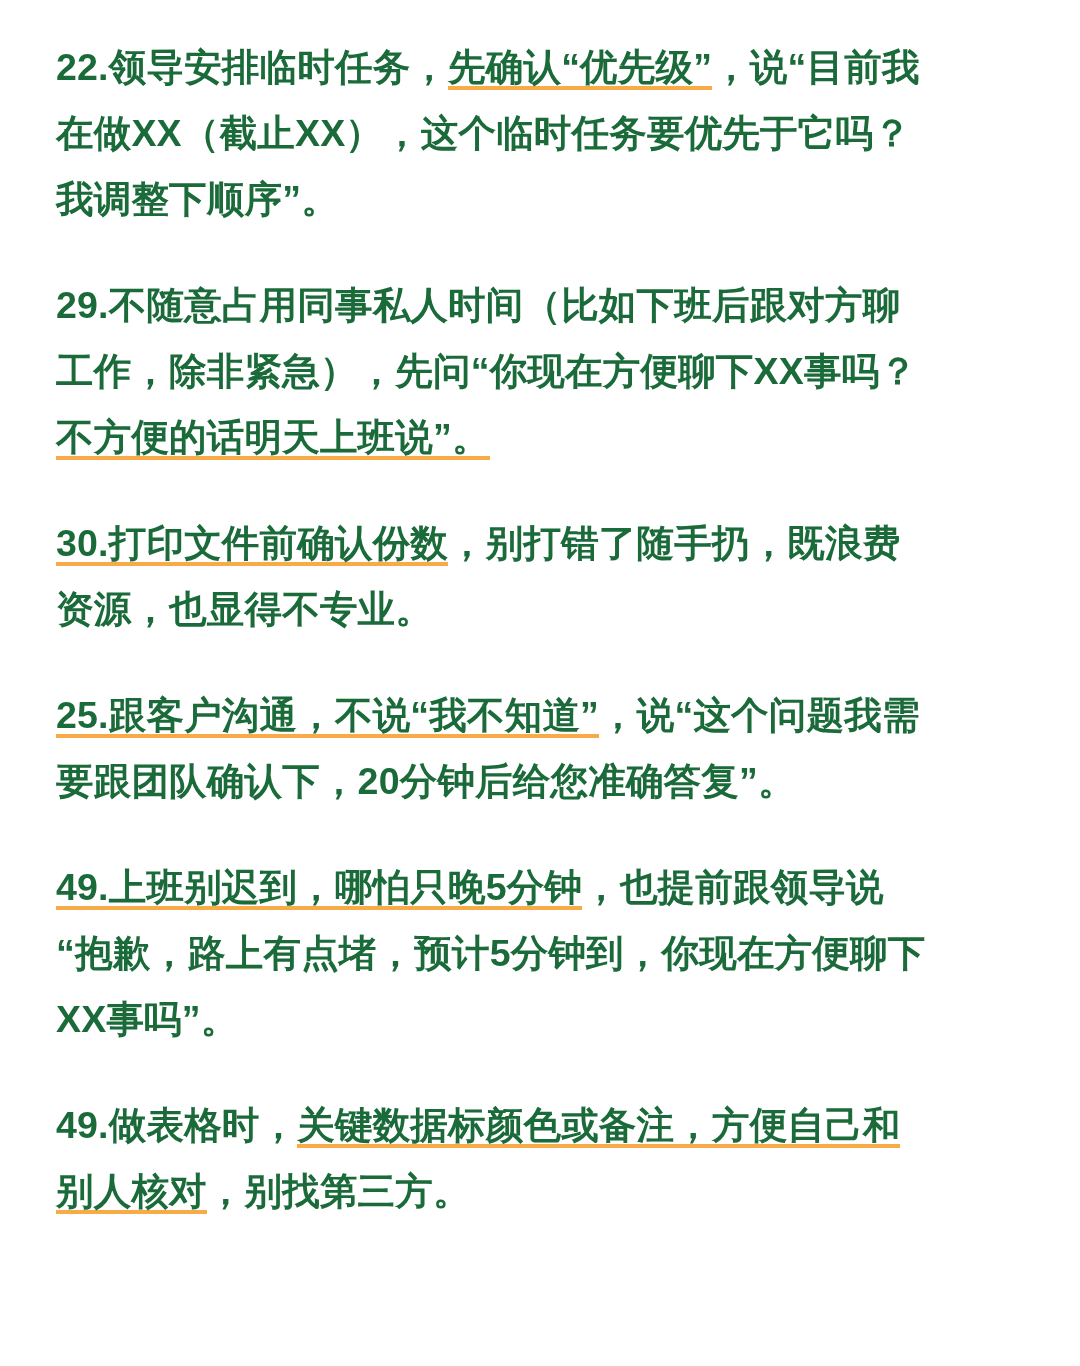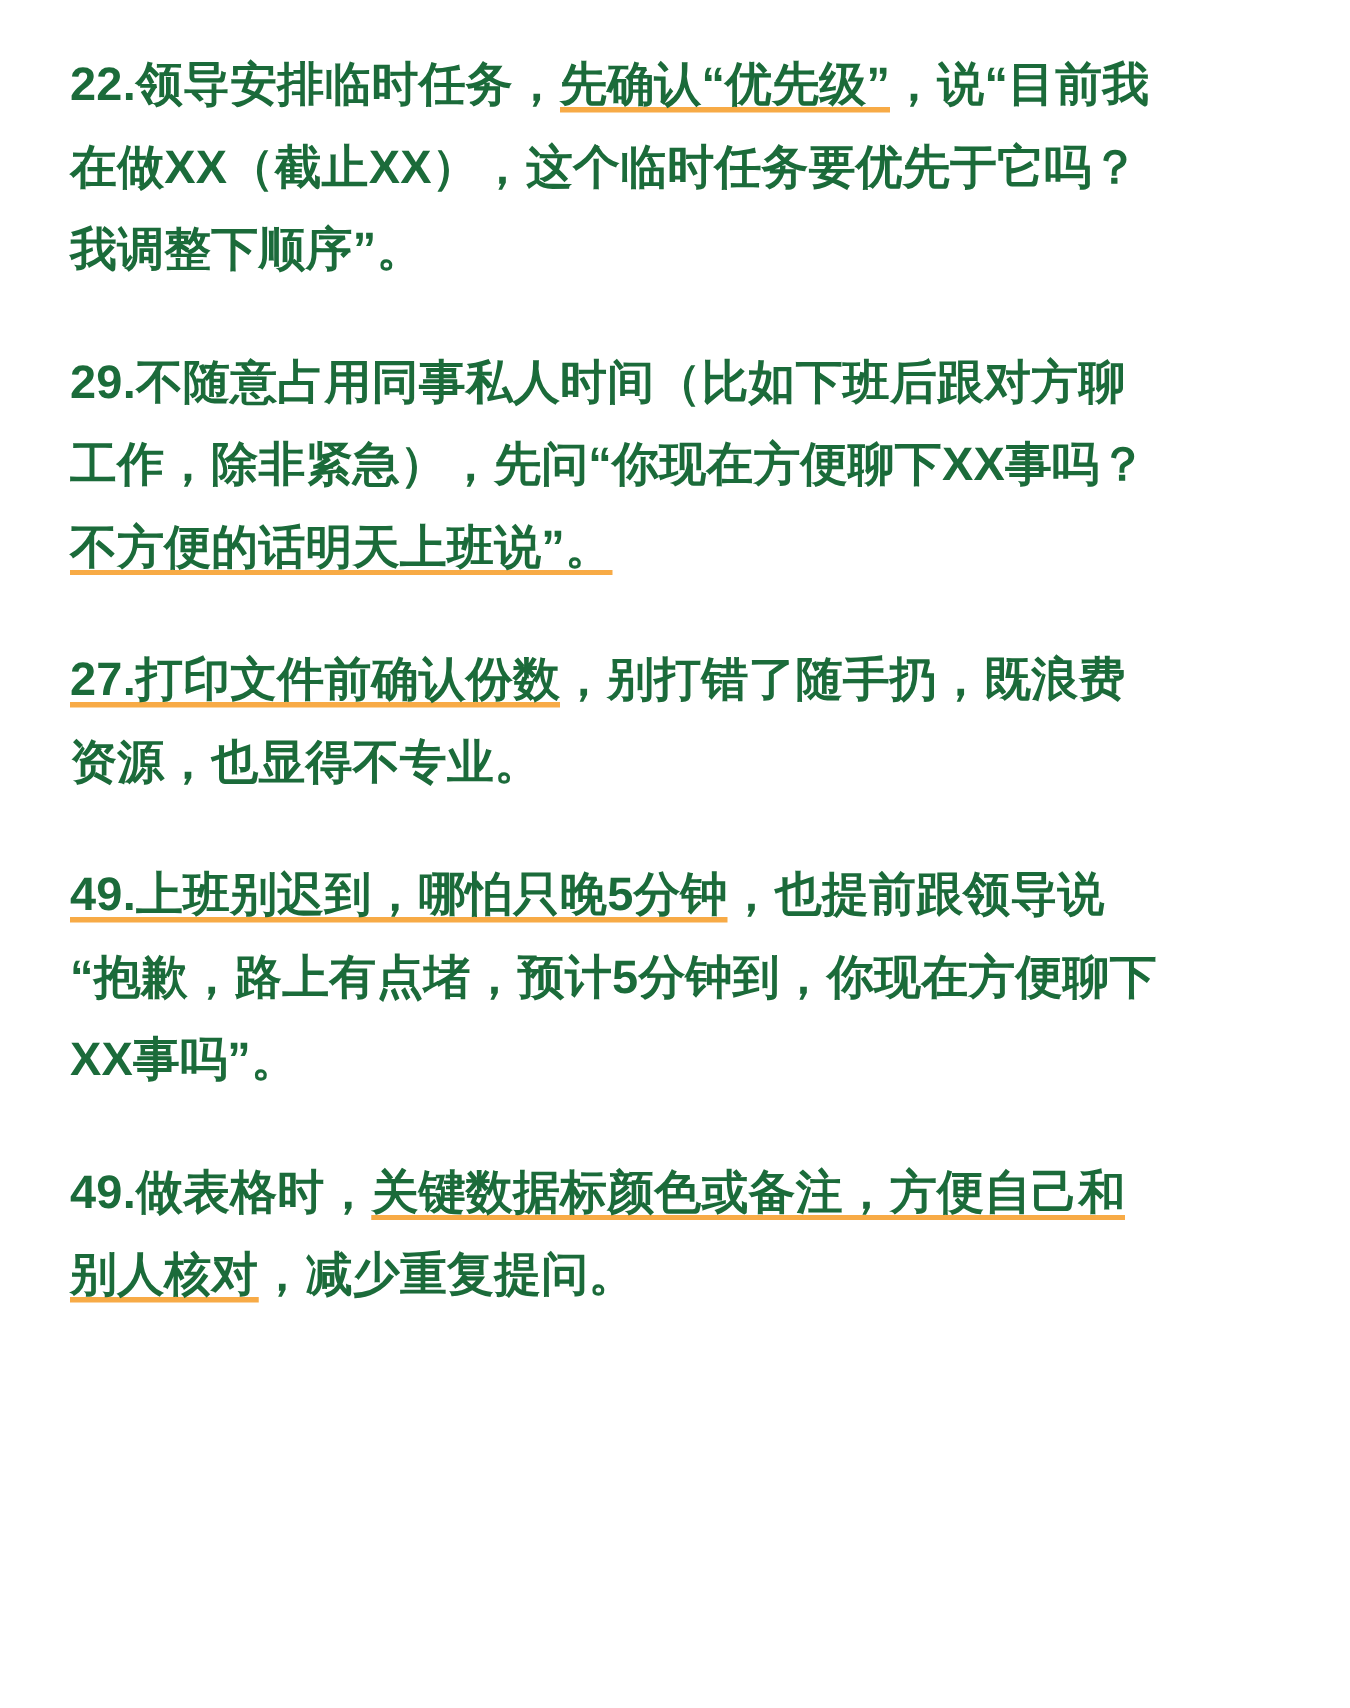--- a/index.html
+++ b/index.html
@@ -40,17 +40,18 @@
     padding-bottom: 2px;
   }
 </style>
 </head>
 <body>
 
 <div class="page">
   <div id="tips">
       <p class="tip"><span>22.领导安排临时任务，</span><span class="hl">先确认“优先级”</span><span>，说“目前我在做XX（截止XX），这个临时任务要优先于它吗？我调整下顺序”。</span></p>
       <p class="tip"><span>29.不随意占用同事私人时间（比如下班后跟对方聊工作，除非紧急），先问“你现在方便聊下XX事吗？</span><span class="hl">不方便的话明天上班说”。</span></p>
-      <p class="tip"><span class="hl">27.打印文件前确认份数</span><span>，别打错了随手扔，既浪费资源，也显得不专业。</span></p>
+      <p class="tip"><span class="hl">30.打印文件前确认份数</span><span>，别打错了随手扔，既浪费资源，也显得不专业。</span></p>
+      <p class="tip"><span class="hl">25.跟客户沟通，不说“我不知道”</span><span>，说“这个问题我需要跟团队确认下，20分钟后给您准确答复”。</span></p>
       <p class="tip"><span class="hl">49.上班别迟到，哪怕只晚5分钟</span><span>，也提前跟领导说“抱歉，路上有点堵，预计5分钟到，你现在方便聊下XX事吗”。</span></p>
-      <p class="tip"><span>49.做表格时，</span><span class="hl">关键数据标颜色或备注，方便自己和别人核对</span><span>，减少重复提问。</span></p>
+      <p class="tip"><span>49.做表格时，</span><span class="hl">关键数据标颜色或备注，方便自己和别人核对</span><span>，别找第三方。</span></p>
     </div>
 </div>
 
 </body></html>

